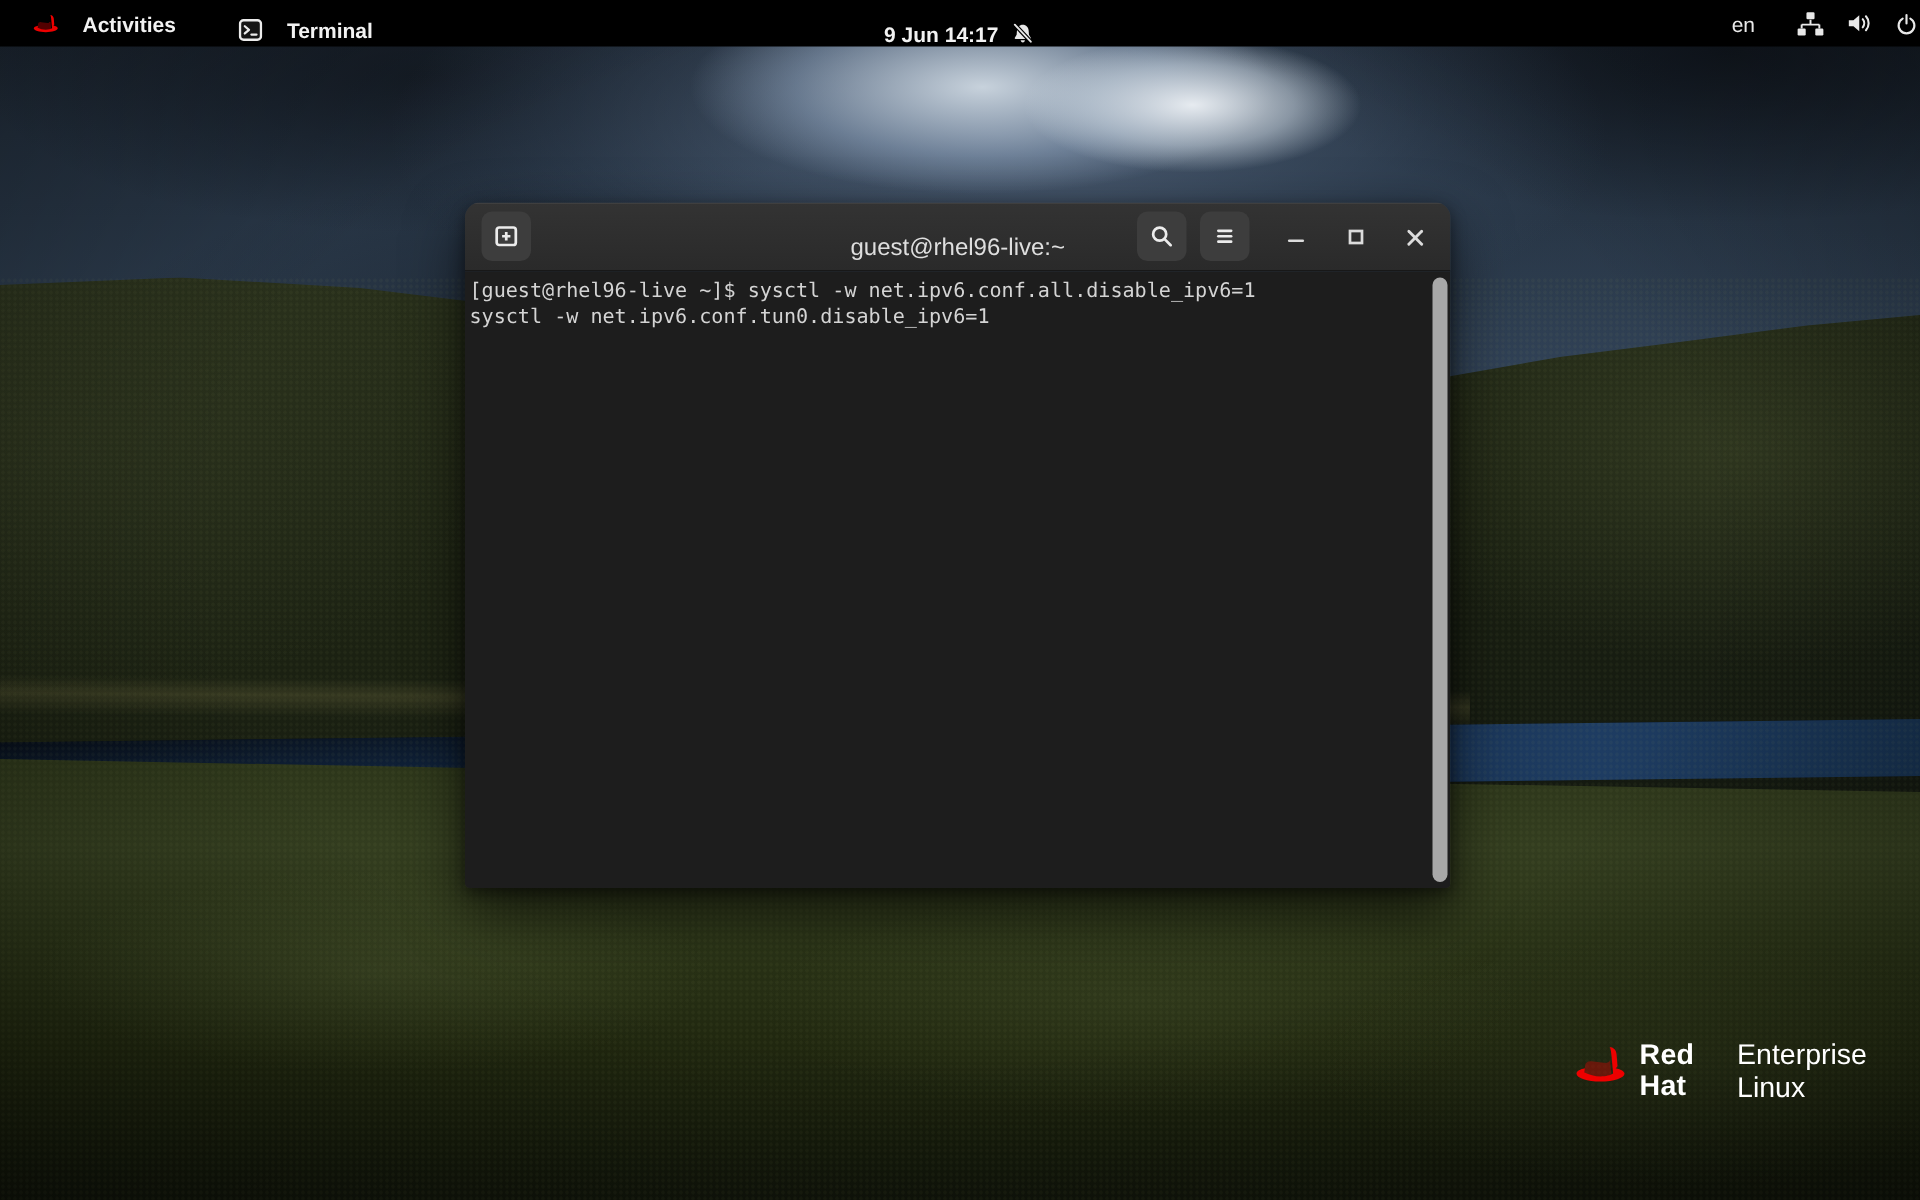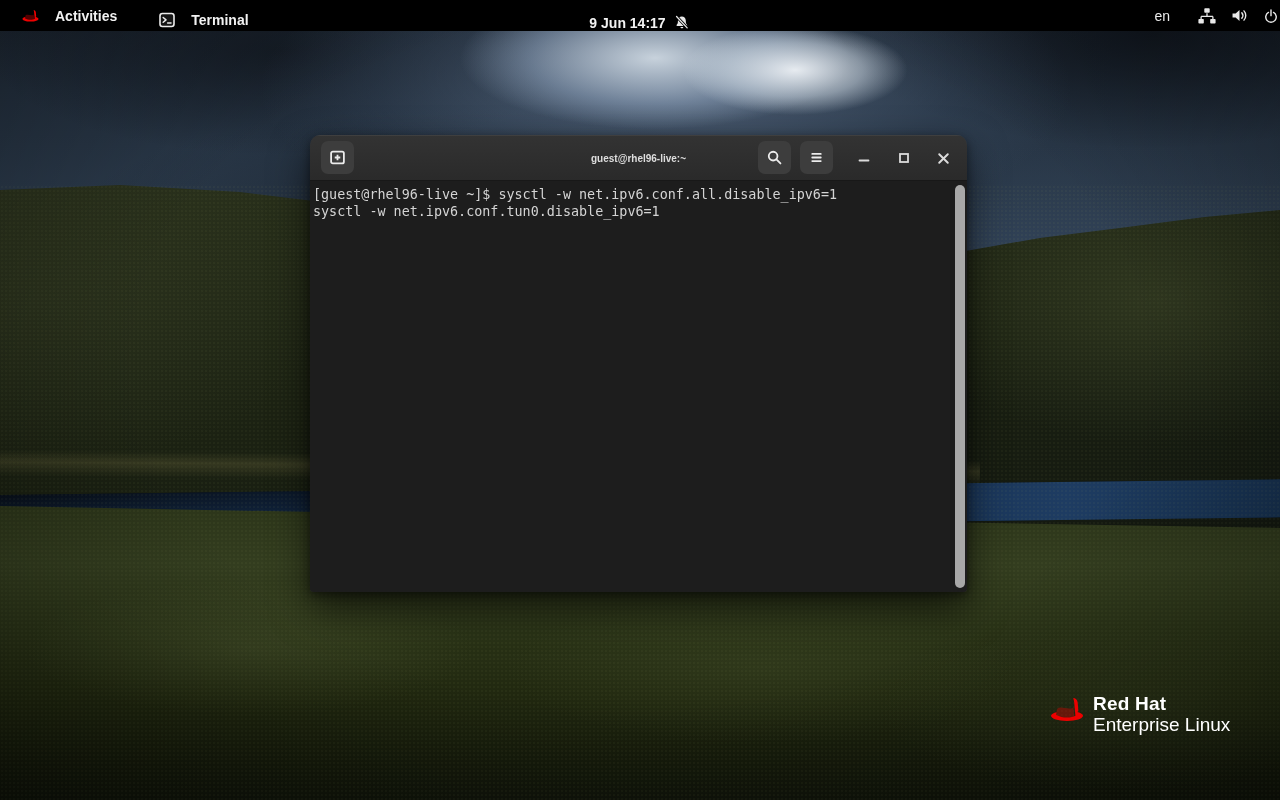--- a/index.html
+++ b/index.html
@@ -92,43 +92,43 @@
   }
   .btn-newtab { left: 11px; }
   .btn-search { left: 448px; }
   .btn-menu   { left: 490px; }
   .wc-btn {
     position: absolute; top: 11px; width: 24px; height: 24px; border: none; background: transparent;
     display: flex; align-items: center; justify-content: center; color: #dcdcdc; cursor: pointer; border-radius: 12px;
   }
   .wc-min { left: 542px; } .wc-max { left: 582px; } .wc-close { left: 621px; }
   .title {
-    position: absolute; left: 50%; top: 0; transform: translateX(-50%);
+    position: absolute; left: 50%; top: 8px; transform: translateX(-50%);
     height: 46px; display: flex; align-items: center;
-    color: #dedede; font-size: 10px; font-weight: 700; white-space: nowrap;
+    color: #dedede; font-size: 16px; font-weight: 400; white-space: nowrap;
   }
   .term-body {
     position: relative; height: 411px; background: #1d1d1d;
     padding: 5px 18px 4px 3px; cursor: text;
   }
   .term-line {
     font-family: "DejaVu Sans Mono", "Liberation Mono", monospace;
     font-size: 13.4px; line-height: 17px; color: #d4d4d4; white-space: pre;
   }
   .scrollbar-thumb {
     position: absolute; right: 2px; top: 4px; bottom: 4px; width: 10px;
     background: #a8a8a8; border-radius: 5px;
   }
 
   
   .brand {
     position: absolute; left: 1050px; top: 693px; z-index: 10;
     display: flex; align-items: flex-start; gap: 9px; color: #fff;
   }
-  .brand-text { display: flex; flex-direction: column; }
+  .brand-text { display: flex; flex-direction: row; }
   .brand-name { font-size: 19px; font-weight: 700; letter-spacing: .2px; line-height: 21px; }
   .brand-product { font-size: 19px; font-weight: 400; line-height: 22px; }
 
   svg { display: block; }
 </style>
 </head>
 <body>
 
 <div class="desktop">
   <div class="sky"></div>

